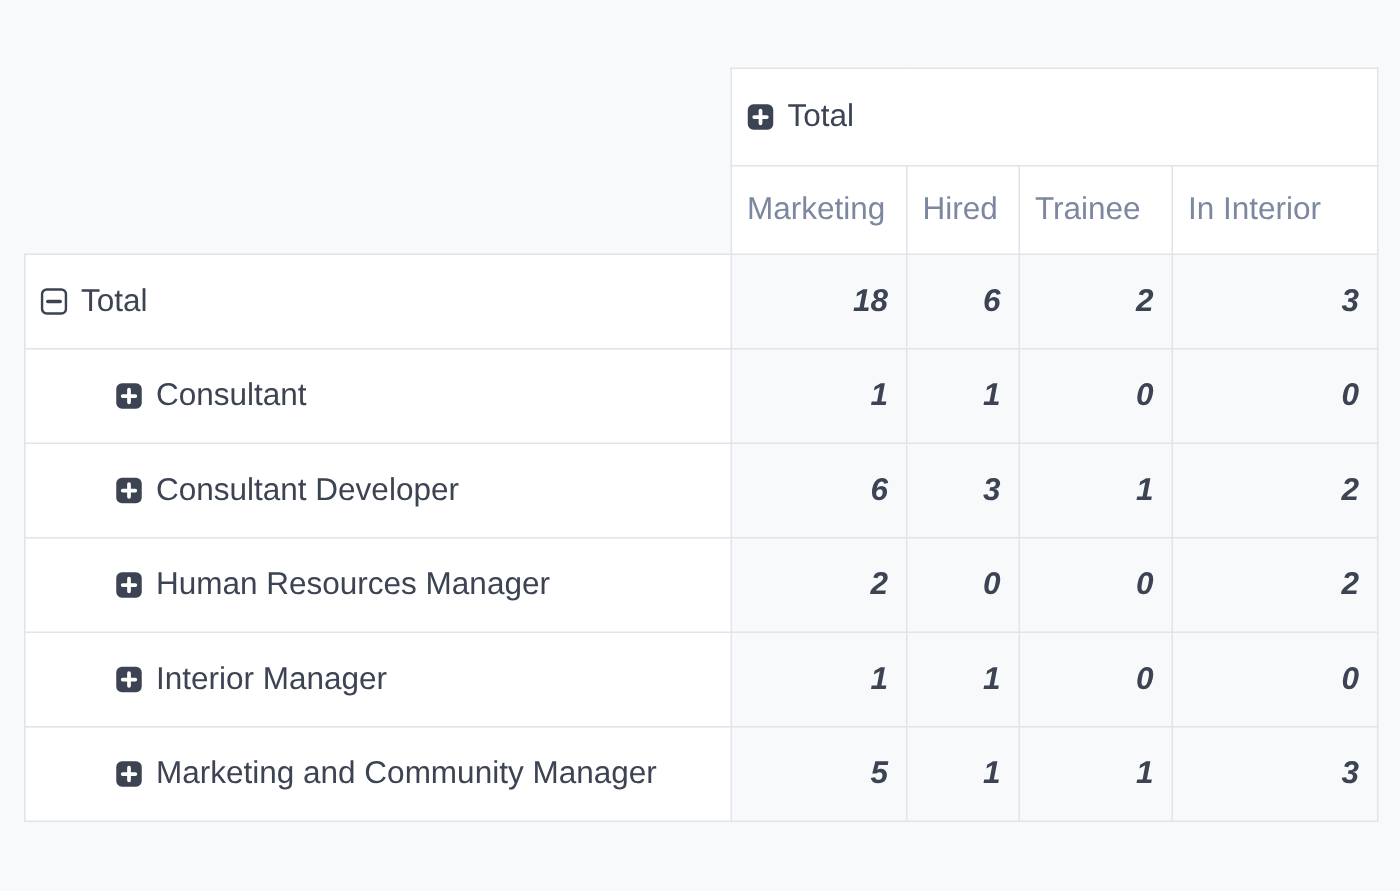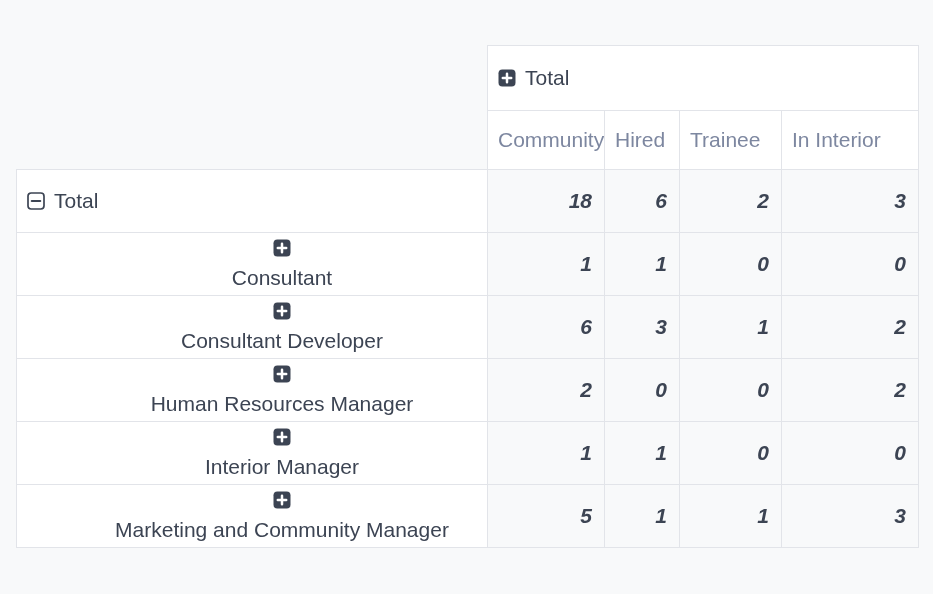--- a/index.html
+++ b/index.html
@@ -71,21 +71,21 @@
     color: var(--text-dark);
     white-space: nowrap;
     overflow: hidden;
   }
   .row-header .cell-inner{
     display: flex;
     align-items: center;
     gap: 9px;
   }
   .row-header.level-0 .cell-inner{ padding-left: 10px; }
-  .row-header.level-1 .cell-inner{ padding-left: 60px; flex-direction: column; }
+  .row-header.level-1 .cell-inner{ padding-left: 60px; }
   
   .value-cell{
     background: var(--bg);
     border: 1px solid var(--border);
     text-align: right;
     padding: 0 12px 0 4px;
     height: 63px;
     color: var(--text-dark);
     font-weight: 700;
     font-style: italic;
@@ -134,21 +134,21 @@
           <span class="cell-inner">
             <svg class="icon" viewBox="0 0 18 18">
                 <use href="#tpl-plus-solid"></use>
               </svg>
             <span>Total</span>
           </span>
         </th>
       </tr>
       <tr>
         <td class="corner-cell"></td>
-        <th class="measure-header">Community</th>
+        <th class="measure-header">Marketing</th>
         <th class="measure-header">Hired</th>
         <th class="measure-header">Trainee</th>
         <th class="measure-header">In Interior</th>
       </tr>
     </thead>
     <tbody>
       <tr>
         <th class="row-header level-0">
           <span class="cell-inner">
             <svg class="icon" viewBox="0 0 18 18">

